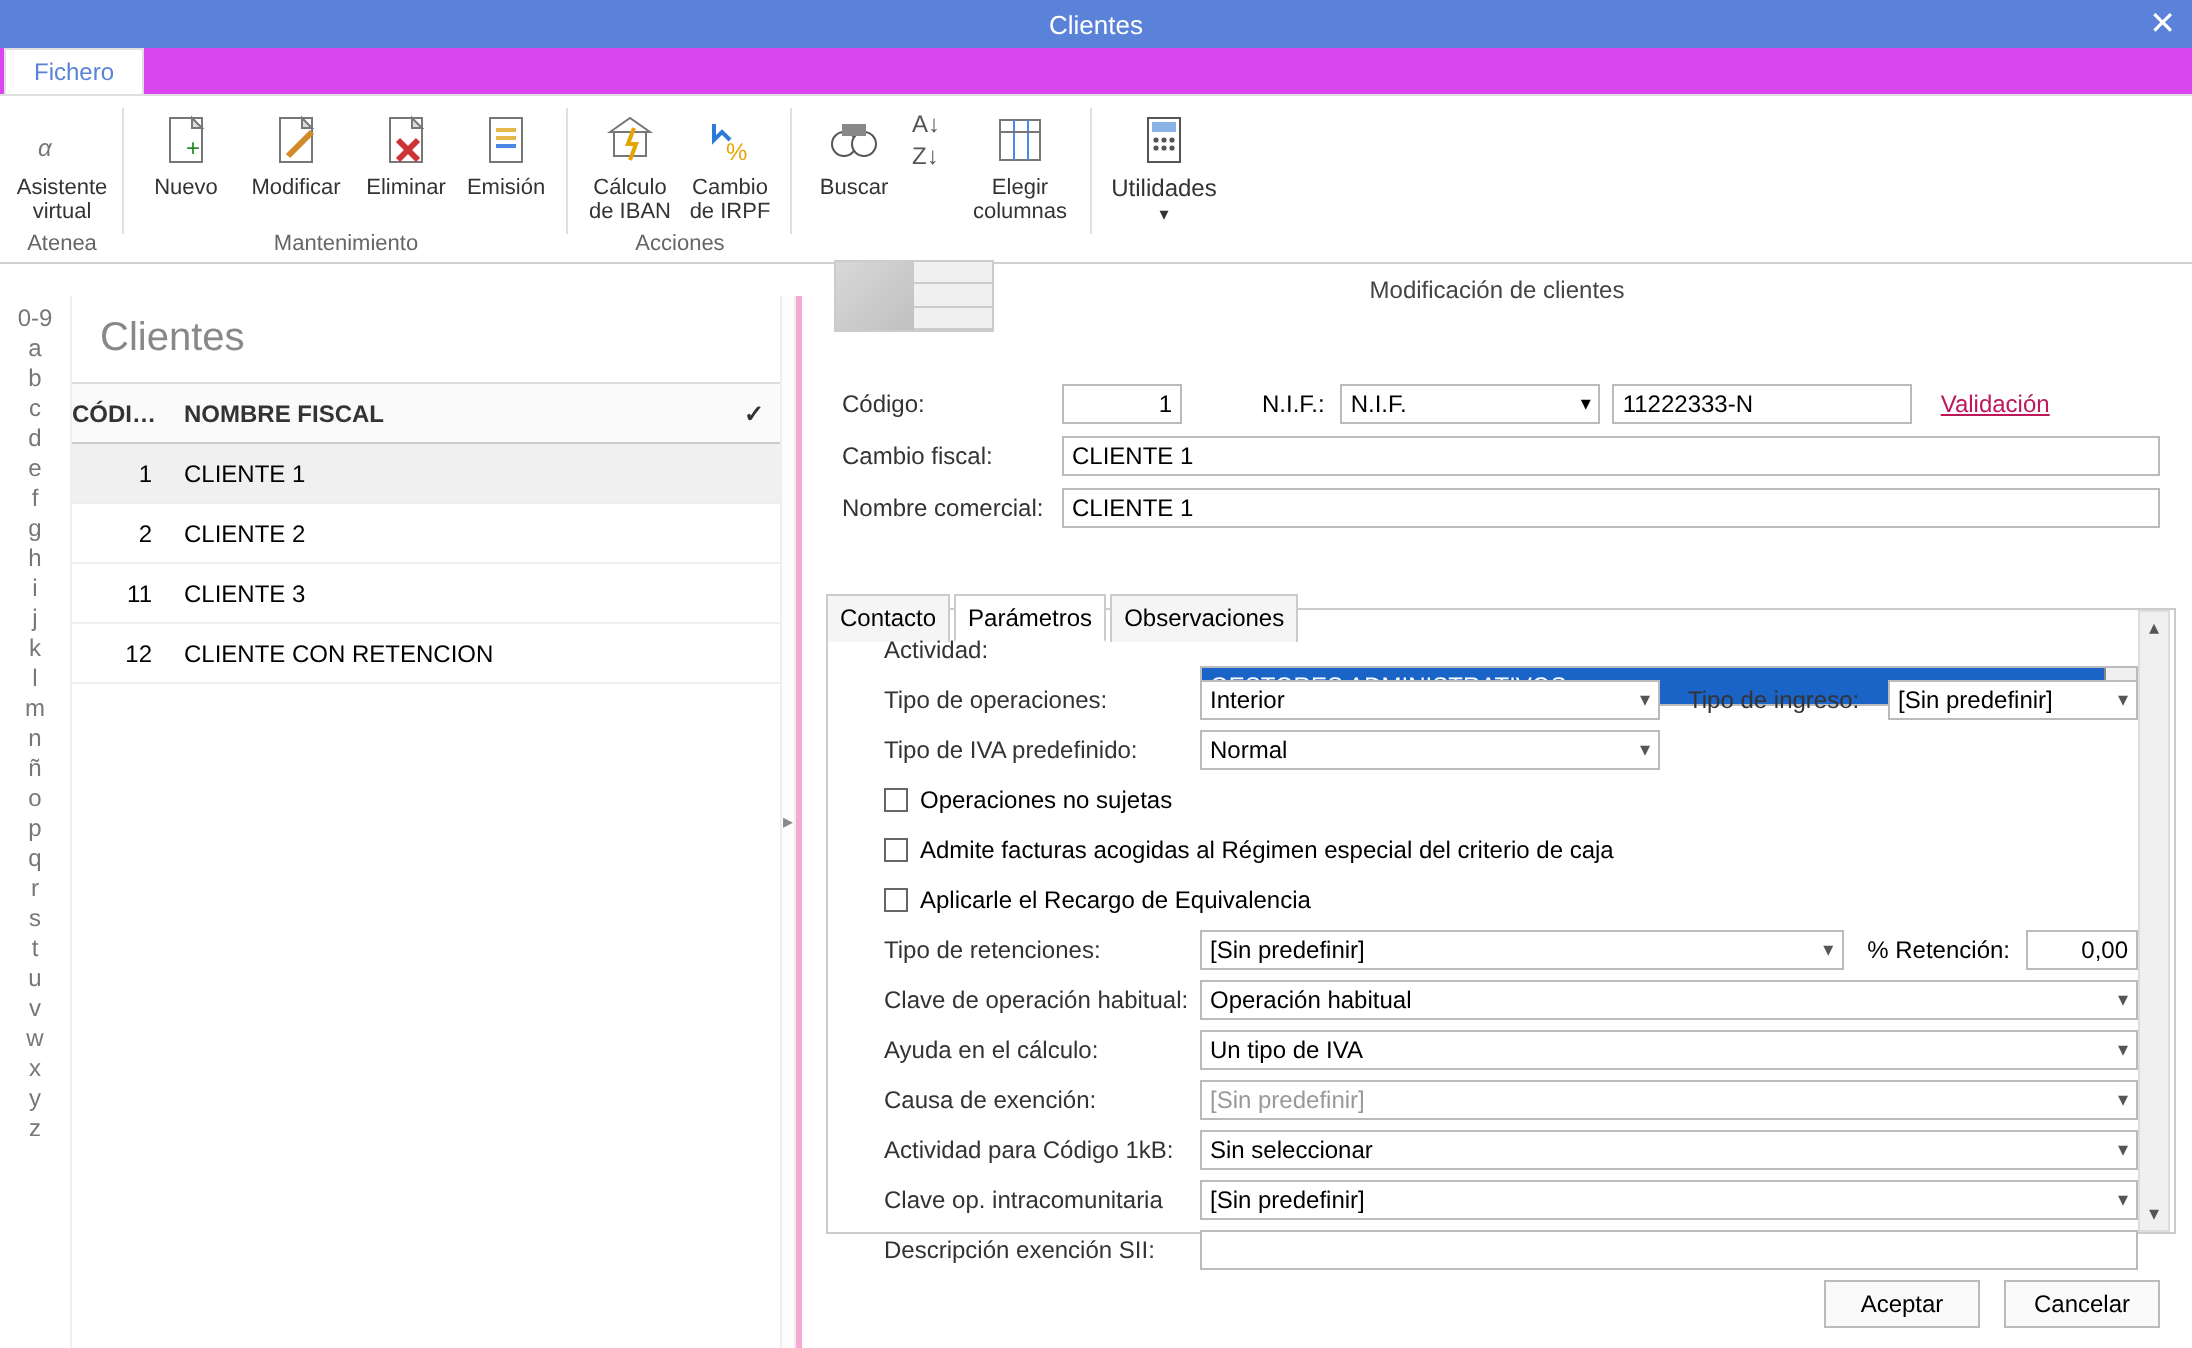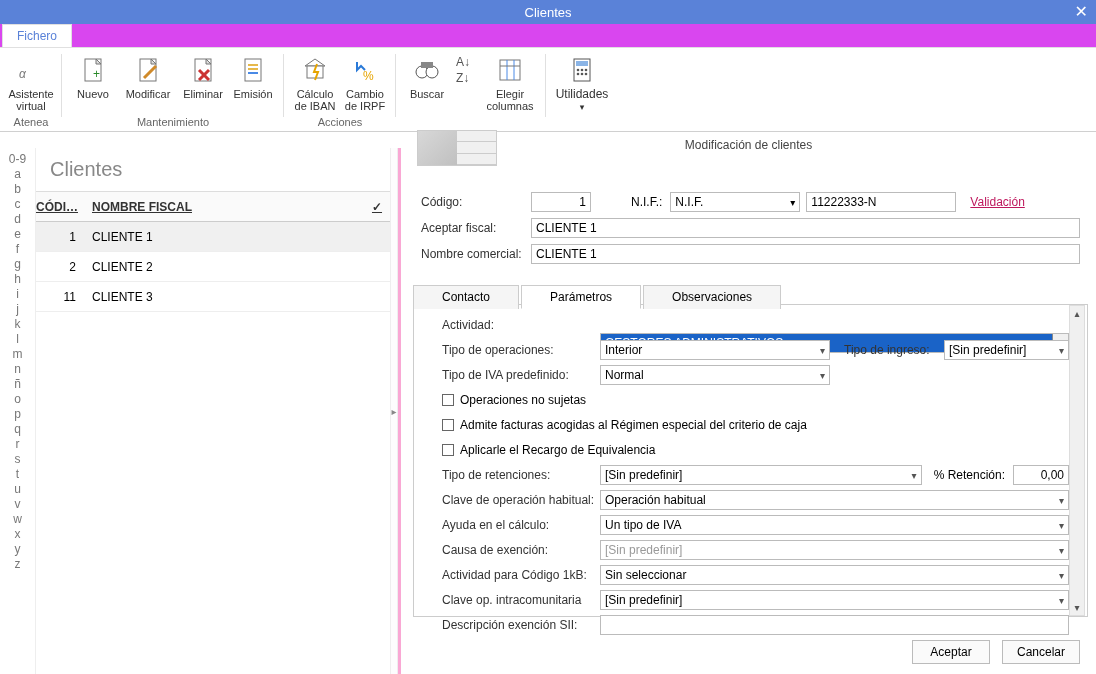--- a/index.html
+++ b/index.html
@@ -24,21 +24,21 @@
 .group-label { font-size:11px; color:#666; text-align:center; width:100%; padding-top:2px;}
 
 .body-row { display:flex; position:absolute; top:148px; left:0; right:0; bottom:0; }
 .ab-index { width:36px; border-right:1px solid #eee; display:flex; flex-direction:column; align-items:center; padding-top:4px; gap:1px; font-size:11px; color:#777;}
 .ab-index div{cursor:pointer;}
 
 .left-pane { width:354px; display:flex; flex-direction:column; }
 .left-title { font-size:20px; color:#888; padding:10px 16px 10px 14px;}
 .grid { border-top:1px solid #ddd; }
 .grid-header, .grid-row { display:flex; align-items:center; height:30px; border-bottom:1px solid #eee; }
-.grid-header { background:#fafafa; font-weight:600; color:#333; border-bottom:1px solid #ccc;text-decoration:underline;}
+.grid-header { background:#fafafa; font-weight:600; color:#333; border-bottom:1px solid #ccc;}
 .col-codi { width:50px; text-align:right; padding-right:10px;}
 .col-name { flex:1; padding-left:6px;}
 .col-chk { width:26px; text-align:center;}
 .grid-row.selected { background:#f0f0f0;}
 
 .splitter { width:8px; background:#fdfdfd; border-left:1px solid #eee; border-right:1px solid #eee; display:flex; align-items:center; justify-content:center; color:#888; font-size:10px;}
 
 .detail-pane { flex:1; position:relative; border-left:3px solid #f9a8d4;}
 .detail-title { position:absolute; left:0; right:0; top:-10px; text-align:center; color:#444; font-size:12px;}
 .thumb-box { width:80px; height:36px; border:1px solid #ccc; margin-left:8px; display:flex;}
@@ -50,21 +50,21 @@
 .frow { display:flex; align-items:center; height:24px; margin-bottom:2px;}
 .flabel { width:110px; color:#333;}
 .ftxt, .fsel { height:20px; border:1px solid #bbb; padding:0 4px; background:#fff;}
 .ftxt.codigo{width:60px;text-align:right;}
 .ftxt.nif{width:150px;}
 .ftxt.full{flex:1;}
 .nif-sel{width:130px; height:20px; border:1px solid #bbb; background:#fff; padding:0 4px; display:flex; align-items:center; justify-content:space-between;}
 .valid-link{margin-left:14px; color:#be185d; text-decoration:underline; cursor:pointer;}
 
 .subtabs { display:flex; border-bottom:1px solid #ccc; margin:6px 8px 0 12px;}
-.subtab { padding:4px 28px; border:1px solid #ccc; border-bottom:none; margin-right:2px; background:#f5f5f5; cursor:pointer; position:relative; top:5px;}
+.subtab { padding:4px 6px; border:1px solid #ccc; border-bottom:none; margin-right:2px; background:#f5f5f5; cursor:pointer; position:relative; top:17px;}
 .subtab.active{ background:#fff; border-bottom:1px solid #fff;}
 
 .params { padding:8px 18px 8px 28px; position:relative;}
 .prow { display:flex; align-items:center; height:24px; margin-bottom:1px;}
 .plabel { width:158px; color:#333;}
 .psel { flex:1; height:20px; border:1px solid #bbb; display:flex; align-items:center; justify-content:space-between; padding:0 4px; background:#fff;}
 .psel.sel-highlight{background:#1a63c7;color:#fff;margin-top:36px;}
 .psel .caret{color:#555;font-size:10px;}
 .psel.sel-highlight .caret-box{background:#f0f0f0;color:#333; width:16px;height:18px;display:flex;align-items:center;justify-content:center;margin-right:-4px;border-left:1px solid #888;}
 .pshort{width:230px;flex:none;}
@@ -297,20 +297,25 @@
           <div class="grid-row">
             <div class="col-codi">2</div>
             <div class="col-name">CLIENTE 2</div>
             <div class="col-chk"></div>
           </div>
           <div class="grid-row">
             <div class="col-codi">11</div>
             <div class="col-name">CLIENTE 3</div>
             <div class="col-chk"></div>
           </div>
+          <div class="grid-row">
+            <div class="col-codi">12</div>
+            <div class="col-name">CLIENTE CON RETENCION</div>
+            <div class="col-chk"></div>
+          </div>
         </div>
     </div>
   </div>
 
   <div class="splitter">▸</div>
 
   <div class="detail-pane">
     <div style="position:absolute;left:8px;top:-18px;" class="thumb-box">
         <div class="t1"></div>
         <div class="t2">
@@ -328,21 +333,21 @@
         <span style="width:40px"></span>
         <span style="margin-right:8px;">N.I.F.:</span>
         <div class="nif-sel">
             <span>N.I.F.</span>
             <span style="font-size:10px">▾</span>
           </div>
         <input class="ftxt nif" style="margin-left: 6px;" value="11222333-N">
         <span class="valid-link">Validación</span>
       </div>
       <div class="frow">
-        <span class="flabel">Aceptar fiscal:</span>
+        <span class="flabel">Cambio fiscal:</span>
         <input class="ftxt full" value="CLIENTE 1" style="">
       </div>
       <div class="frow">
         <span class="flabel">Nombre comercial:</span>
         <input class="ftxt full" value="CLIENTE 1" style="">
       </div>
     </div>
 
     <div class="subtabs">
       <div class="subtab">Contacto</div>

